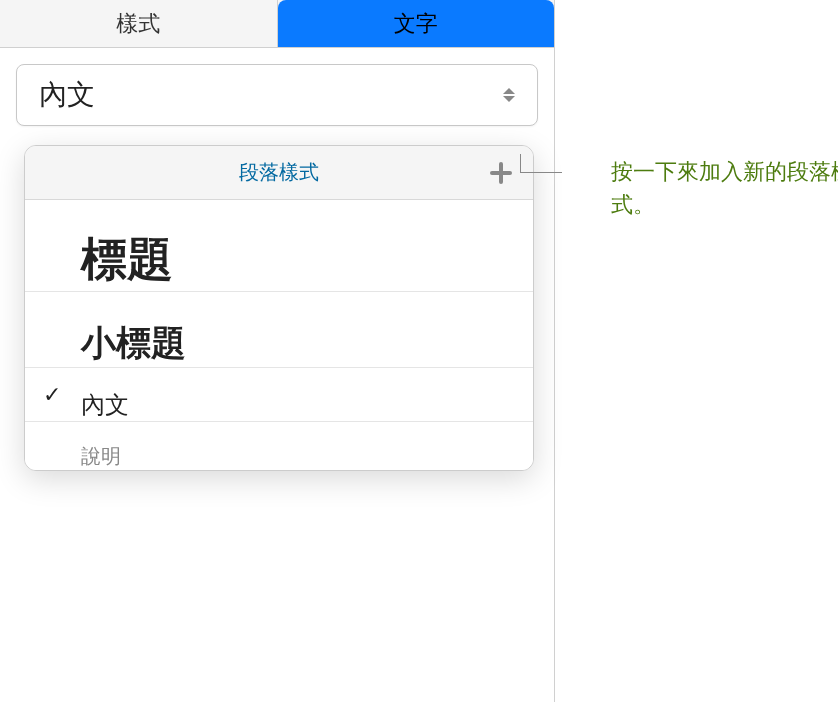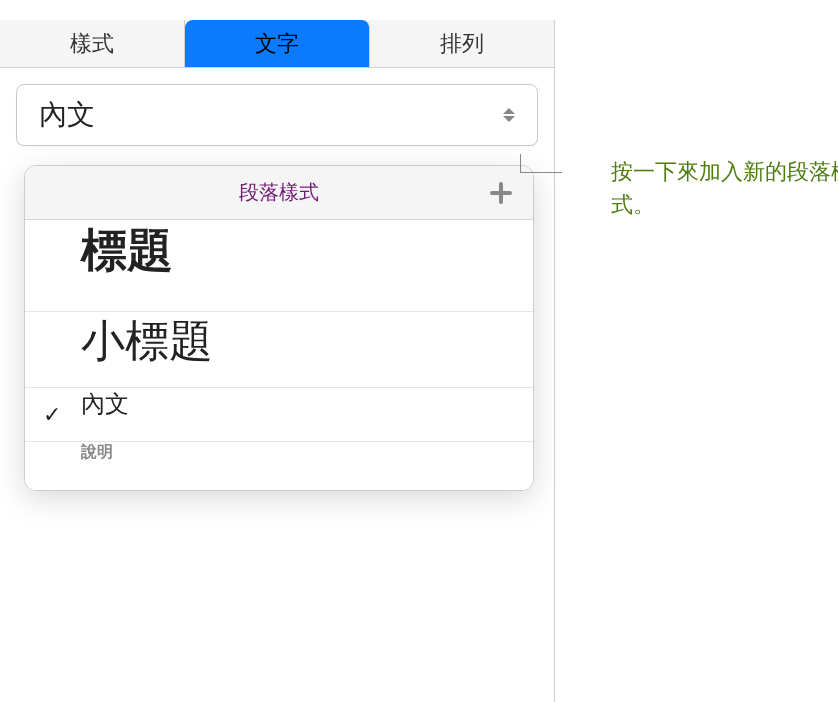--- a/index.html
+++ b/index.html
@@ -18,21 +18,20 @@
       width: 555px;
       height: 702px;
       position: relative;
       border-right: 1px solid #d0d0d0;
     }
     .tab-bar {
       display: flex;
       height: 48px;
       border-bottom: 1px solid #d0d0d0;
       background: #f5f5f5;
-      margin-top: 20px;
     }
     .tab {
       flex: 1;
       display: flex;
       align-items: center;
       justify-content: center;
       font-size: 22px;
       color: #333;
       cursor: pointer;
       border-right: 1px solid #d0d0d0;
@@ -122,21 +121,21 @@
       display: flex;
       align-items: center;
       justify-content: center;
       height: 54px;
       position: relative;
       border-bottom: 1px solid #d8d8d8;
       background: #f5f5f5;
     }
     .popover-title {
       font-size: 20px;
-      color: #701a75;
+      color: #0369a1;
     }
     .add-button {
       position: absolute;
       right: 18px;
       top: 50%;
       transform: translateY(-50%);
       width: 28px;
       height: 28px;
       cursor: pointer;
       display: flex;
@@ -165,56 +164,56 @@
       left: 0;
       width: 22px;
       height: 4px;
       border-radius: 2px;
     }
     .style-list {
       background: #ffffff;
     }
     .style-item {
       display: flex;
-      align-items: flex-start;
+      align-items: flex-end;
       padding: 0 20px 0 56px;
       border-bottom: 1px solid #e5e5e5;
       cursor: pointer;
       position: relative;
       color: #222;
     }
     .style-item.title-style {
       height: 92px;
       font-size: 46px;
       font-weight: 700;
     }
     .style-item.subtitle-style {
       height: 76px;
-      font-size: 44px;
-      font-weight: 400;
+      font-size: 35px;
+      font-weight: 700;
     }
     .style-item.heading-style {
       height: 62px;
       font-size: 28px;
       font-weight: 700;
     }
     .style-item.alt-heading-style {
       height: 62px;
       font-size: 28px;
       font-weight: 700;
     }
     .style-item.body-style {
       height: 54px;
       font-size: 24px;
       font-weight: 400;
     }
     .style-item.caption-style {
       height: 48px;
-      font-size: 16px;
-      font-weight: 700;
+      font-size: 20px;
+      font-weight: 400;
       color: #888;
       border-bottom: none;
     }
     .checkmark {
       position: absolute;
       left: 18px;
       top: 50%;
       transform: translateY(-50%);
       font-size: 22px;
       color: #222;
@@ -247,21 +246,20 @@
       background: #888;
     }
   </style>
 </head>
 <body>
 
 <div class="panel">
   <div class="tab-bar">
     <div class="tab">樣式</div>
     <div class="tab active">文字</div>
-    <div class="tab">排列</div>
   </div>
 
   <div class="content-area">
     <div class="dropdown-select">
       <span class="dropdown-label">內文</span>
       <div class="chevron-box">
         <div class="chevron-up"></div>
         <div class="chevron-down"></div>
       </div>
     </div>

